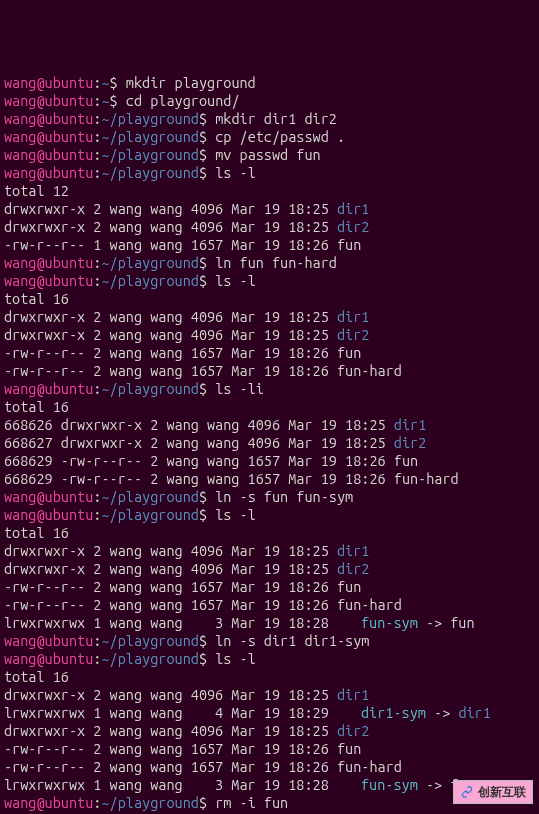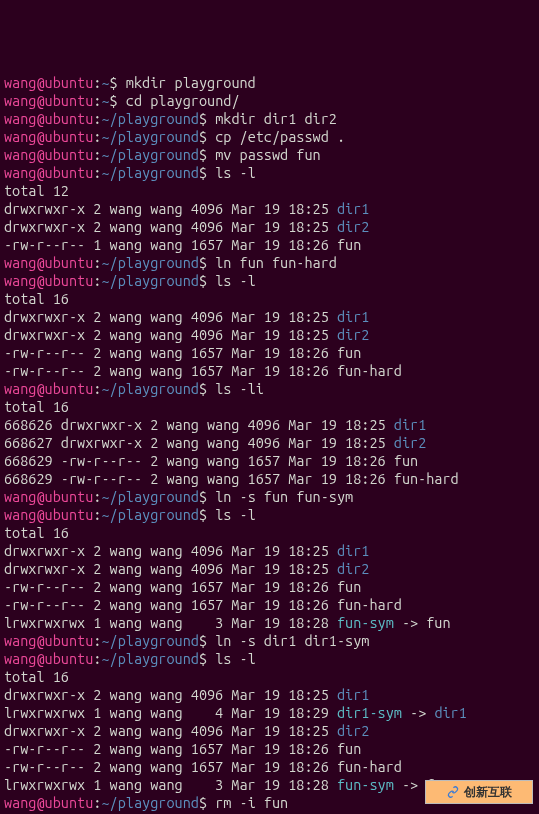--- a/index.html
+++ b/index.html
@@ -13,28 +13,28 @@
     font-size: 14.5px;
     line-height: 18px;
     color: #d3d7cf;
     width: 539px;
     padding: 2px 4px;
     white-space: pre;
     overflow: hidden;
   }
   .green { color: #ec4899; }
   .blue  { color: #5c8fbe; }
-  .sym   { color: #5dbdc7; }
+  .sym   { color: #5dbdc7; margin-left: 24px; }
   .watermark {
     position: absolute;
     right: 6px;
     bottom: 10px;
-    background: #fdba74;
+    background: #f9a8d4;
     color: #333;
-    padding: 2px 20px;
+    padding: 2px 6px;
     font-family: sans-serif;
     font-size: 12px;
     font-weight: bold;
     border: 1px solid #bbb;
     display: flex;
     align-items: center;
     gap: 4px;
   }
   .watermark svg {
     width: 14px;

